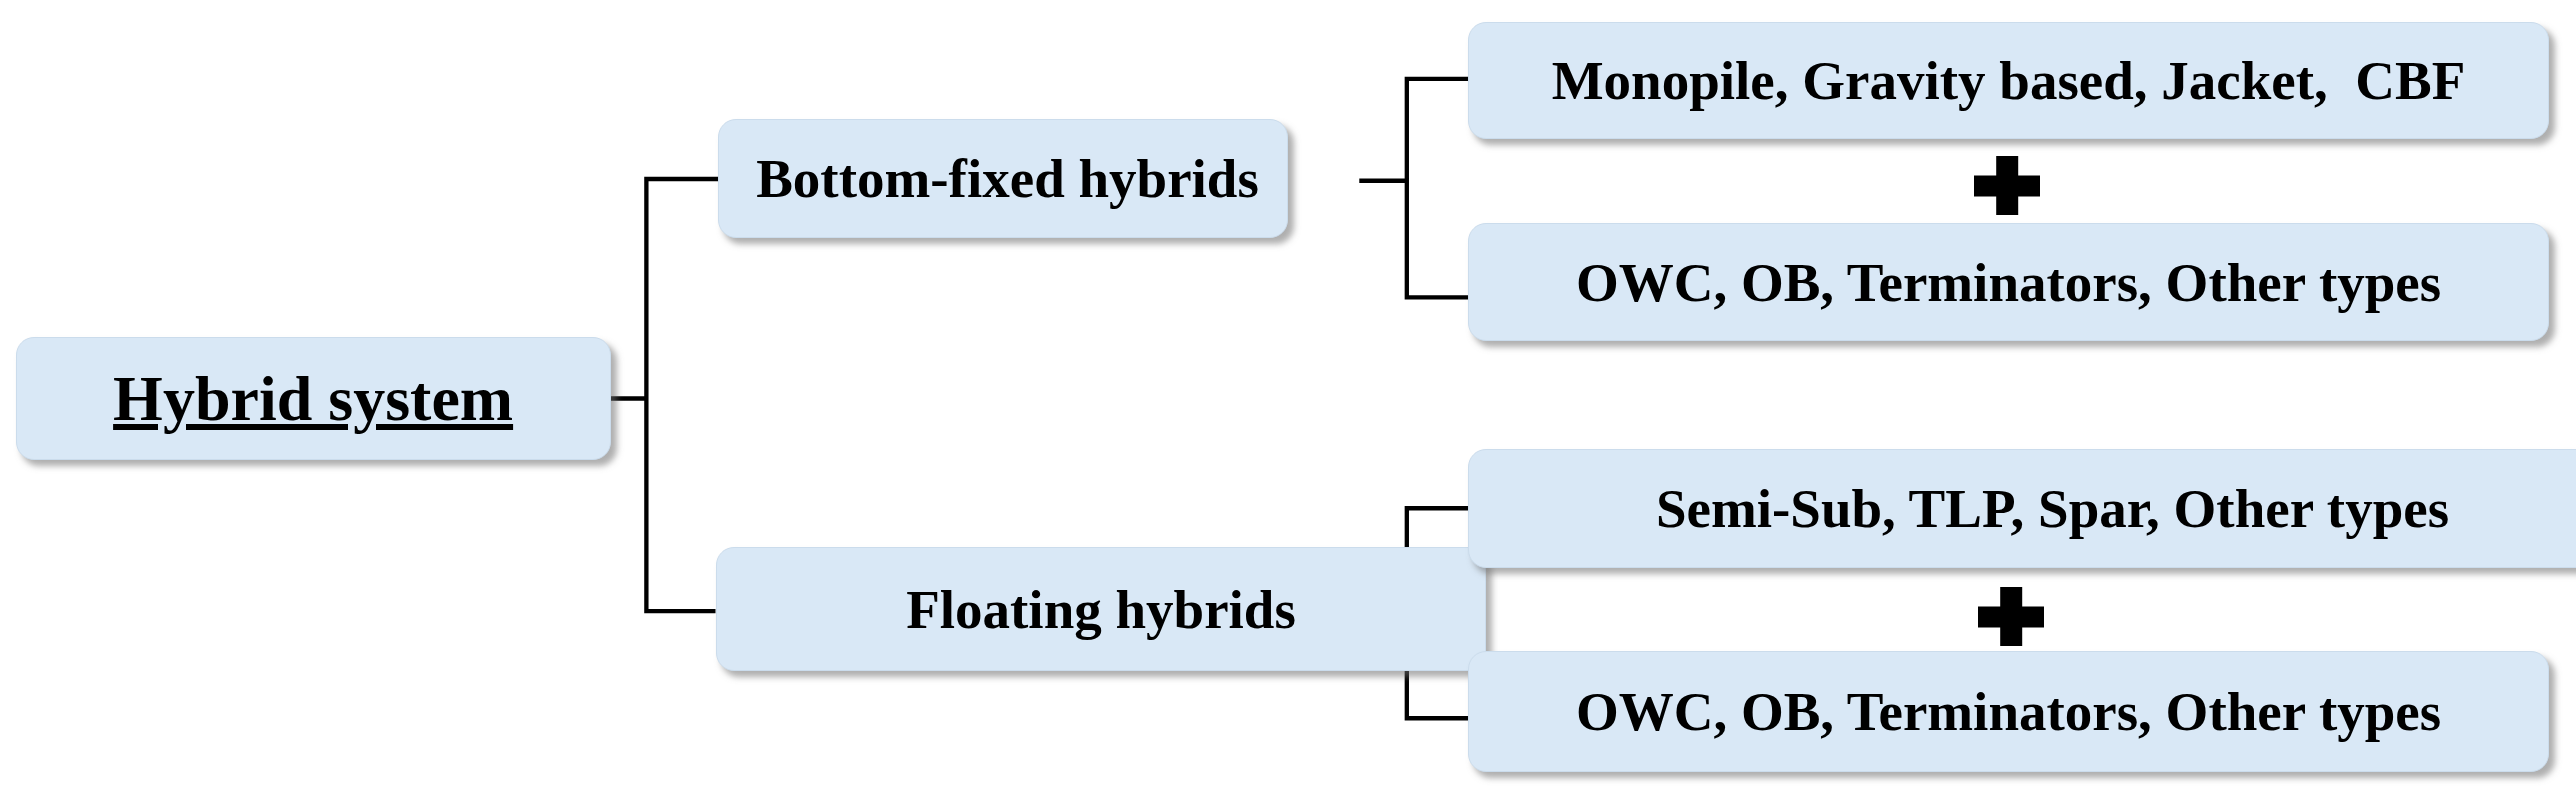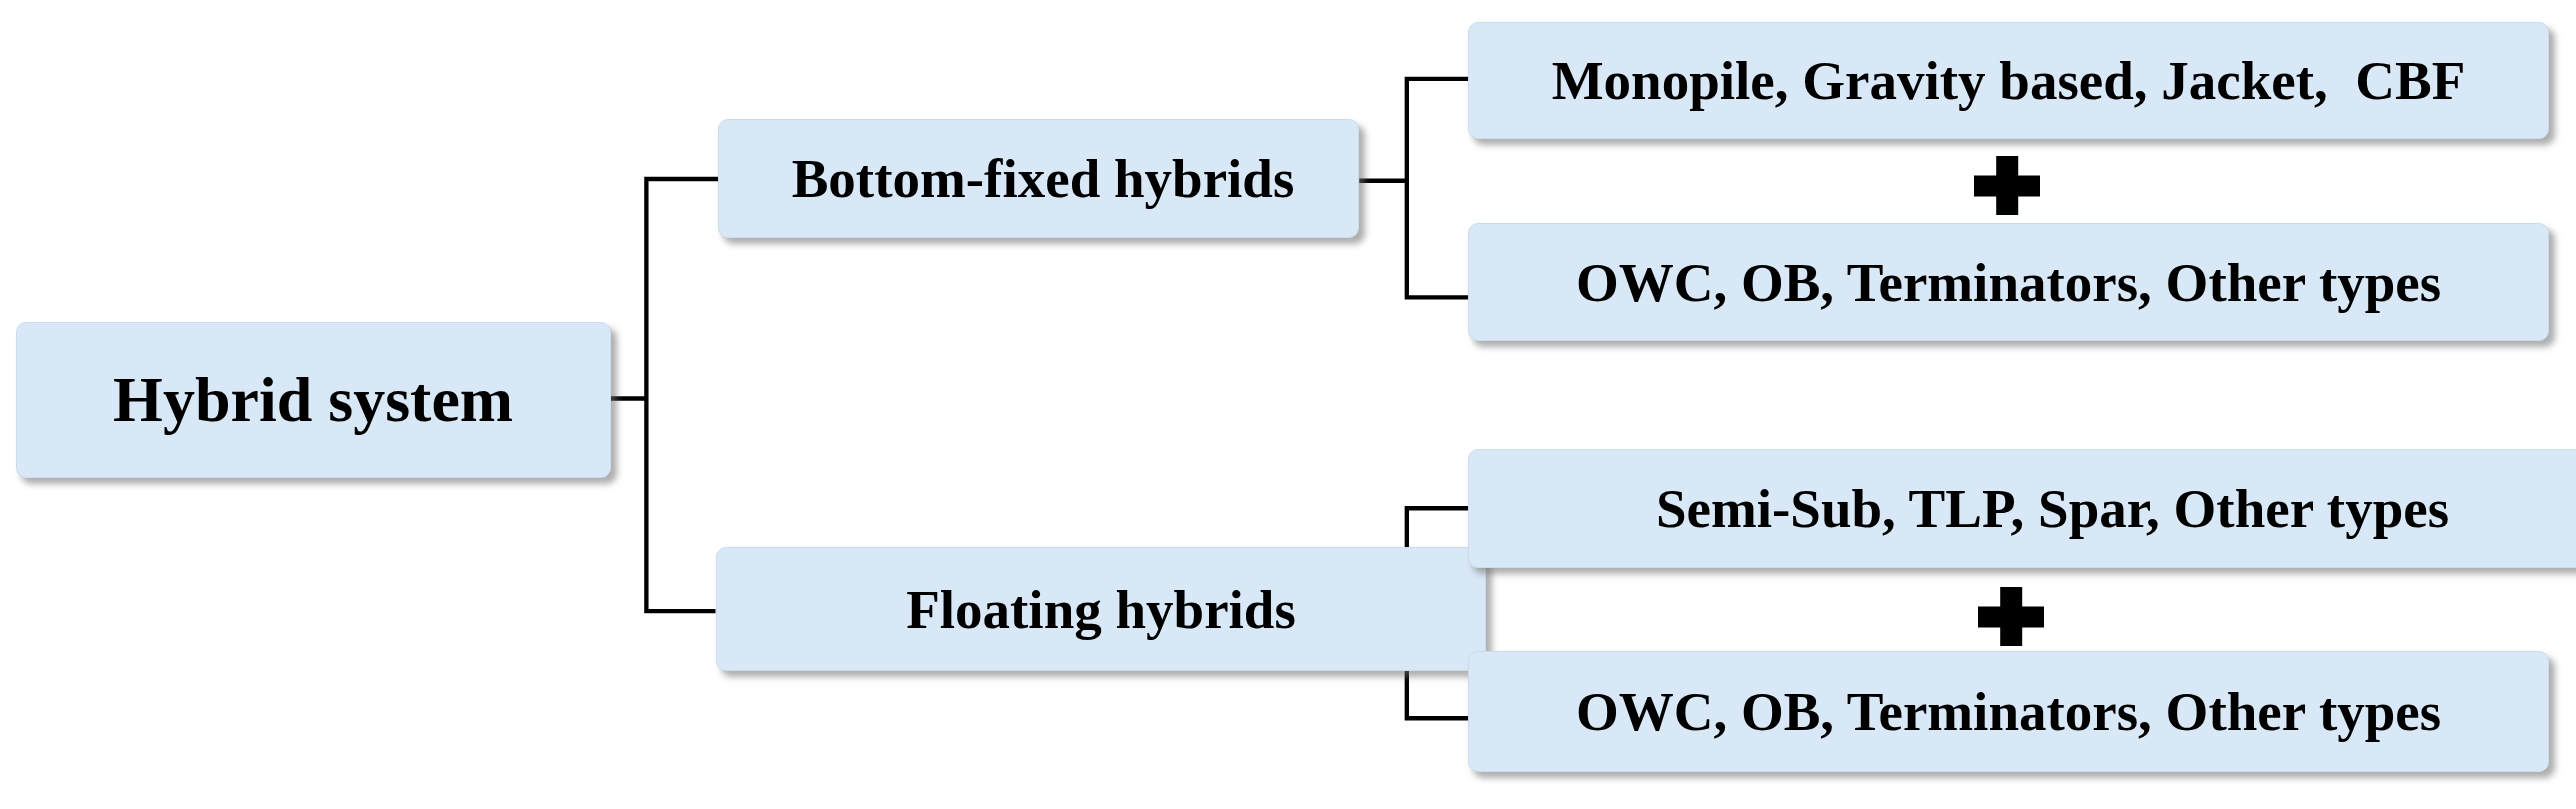--- a/index.html
+++ b/index.html
@@ -24,21 +24,21 @@
   .connectors path{
     stroke:var(--line-color);
     stroke-width:5;
     fill:none;
   }
   .node{
     position:absolute;
     box-sizing:border-box;
     background:var(--box-fill);
     border:1.7px solid var(--box-border);
-    border-radius:10px;
+    border-radius:18px;
     box-shadow:5.2px 6px 6px var(--shadow-color);
     display:flex;
     align-items:center;
     justify-content:center;
   }
   .node .label{
     font-weight:bold;
     color:var(--text-color);
     white-space:pre;
     text-align:center;
@@ -65,25 +65,25 @@
 
   <svg class="connectors" viewBox="0 0 2981 937" xmlns="http://www.w3.org/2000/svg" aria-hidden="true">
 
     <path d="M706 461 H748 M748 207 V708 M745.5 207 H831 M745.5 707 H828"></path>
 
     <path d="M1573 209 H1628 M1628 91 V344 M1625.5 91 H1699 M1625.5 344 H1699"></path>
 
     <path d="M1573 705 H1628 M1628 588 V831 M1625.5 588 H1699 M1625.5 831 H1699"></path>
   </svg>
 
-  <div class="node root" style="left:15.6px;top:322px;width:595px;height:156px;">
+  <div class="node root" style="left:15.6px;top:337px;width:595px;height:123px;text-decoration:underline;">
     <span class="label">Hybrid system</span>
   </div>
 
-  <div class="node mid" style="left:718px;top:119px;width:641px;height:119px;padding-left:9px;">
+  <div class="node mid" style="left:718px;top:119px;width:570px;height:119px;padding-left:9px;">
     <span class="label">Bottom-fixed hybrids</span>
   </div>
 
   <div class="node mid" style="left:716px;top:547px;width:770px;height:124px;font-family:Liberation Serif, serif;">
     <span class="label">Floating hybrids</span>
   </div>
 
   <div class="node leaf" style="left:1468px;top:21.6px;width:1081px;height:117px;">
     <span class="label">Monopile, Gravity based, Jacket,  CBF</span>
   </div>

